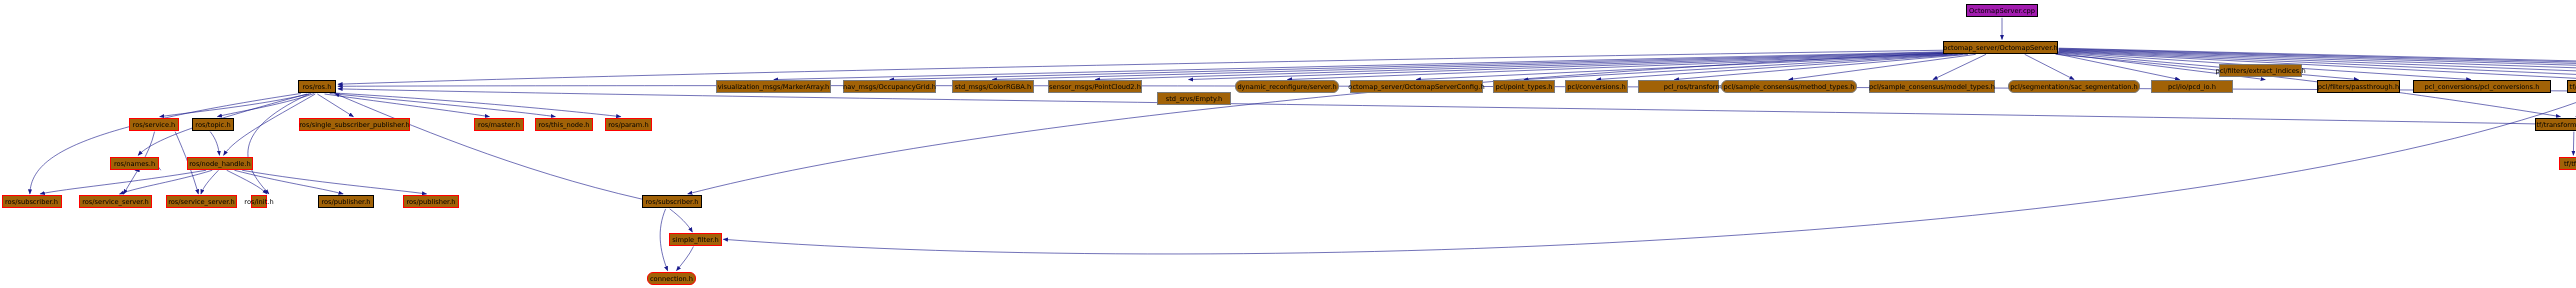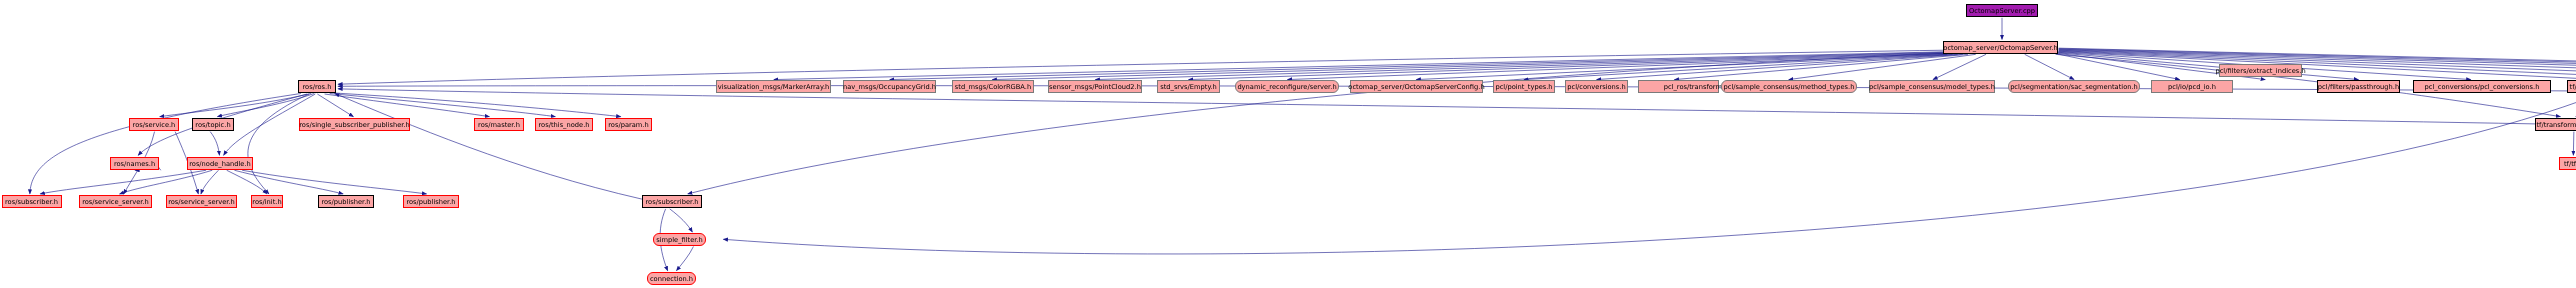--- a/index.html
+++ b/index.html
@@ -1,19 +1,19 @@
 <!DOCTYPE html>
 <html style="font-size:8.2px"><head>
 <meta charset="utf-8">
 <style>
   html,body{margin:0;padding:0;background:#ffffff;}
   #canvas{position:relative;width:3359px;height:289px;background:#ffffff;overflow:hidden;
           font-family:"DejaVu Sans","Liberation Sans",sans-serif;}
   #edges{position:absolute;left:0;top:0;z-index:1;}
-  .node{position:absolute;box-sizing:border-box;height:13.4px;background:#fca5a5;
+  .node{position:absolute;box-sizing:border-box;height:13.4px;background:#a16207;
         display:flex;align-items:center;justify-content:center;white-space:nowrap;
         font-size:6.7px;color:#000;z-index:2;padding:0 1.5px;cursor:pointer;}
   .b-black{border:0.5px solid #000000;}
   .b-gray{border:0.5px solid #7a7a7a;text-align:right;}
   .b-red{border:1px solid #ff0000;}
   .n-root{background:#a21caf;border:1px solid #000000;font-weight:normal;}
 </style>
 </head>
 <body>
 
@@ -92,21 +92,21 @@
       </g>
   </svg>
   <div id="nodes">
       <div class="node n-root" style="left: 1966px; top: 4.1px; width: 72px;">OctomapServer.cpp</div>
       <div class="node b-black" style="left: 1943px; top: 41px; width: 115px;">octomap_server/OctomapServer.h</div>
       <div class="node b-black" style="left: 298px; top: 80px; width: 38px;">ros/ros.h</div>
       <div class="node b-gray" style="left: 716px; top: 80px; width: 115px;">visualization_msgs/MarkerArray.h</div>
       <div class="node b-gray" style="left: 843px; top: 80px; width: 93px;">nav_msgs/OccupancyGrid.h</div>
       <div class="node b-gray" style="left: 952px; top: 80px; width: 82px;">std_msgs/ColorRGBA.h</div>
       <div class="node b-gray" style="left: 1048px; top: 80px; width: 94px;">sensor_msgs/PointCloud2.h</div>
-      <div class="node b-gray" style="left: 1157px; top: 80px; width: 63px;">std_srvs/Empty.h</div>
+      <div class="node b-gray" style="left: 1157px; top: 92px; width: 74px;">std_srvs/Empty.h</div>
       <div class="node b-gray" style="left: 1235px; top: 80px; width: 104px; border-radius: 6px;">dynamic_reconfigure/server.h</div>
       <div class="node b-gray" style="left: 1350px; top: 80px; width: 133px;">octomap_server/OctomapServerConfig.h</div>
       <div class="node b-gray" style="left: 1493px; top: 80px; width: 62px;">pcl/point_types.h</div>
       <div class="node b-gray" style="left: 1565px; top: 80px; width: 63px;">pcl/conversions.h</div>
       <div class="node b-gray" style="left: 1638px; top: 80px; width: 81px; padding-left: 40px;">pcl_ros/transforms.h</div>
       <div class="node b-gray" style="left: 1721px; top: 80px; width: 136px; border-radius: 6px;">pcl/sample_consensus/method_types.h</div>
       <div class="node b-gray" style="left: 1869px; top: 80px; width: 126px;">pcl/sample_consensus/model_types.h</div>
       <div class="node b-gray" style="left: 2008px; top: 80px; width: 132px; border-radius: 6px;">pcl/segmentation/sac_segmentation.h</div>
       <div class="node b-gray" style="left: 2151px; top: 80px; width: 82px;">pcl/io/pcd_io.h</div>
       <div class="node b-gray" style="left: 2219px; top: 64px; width: 83px;">pcl/filters/extract_indices.h</div>
@@ -119,21 +119,21 @@
       <div class="node b-red" style="left: 474px; top: 118px; width: 50px;">ros/master.h</div>
       <div class="node b-red" style="left: 535px; top: 118px; width: 58px;">ros/this_node.h</div>
       <div class="node b-red" style="left: 605px; top: 118px; width: 47px;">ros/param.h</div>
       <div class="node b-black" style="left: 2535px; top: 118px; width: 77px;">tf/transform_listener.h</div>
       <div class="node b-red" style="left: 110px; top: 157px; width: 49px;">ros/names.h</div>
       <div class="node b-red" style="left: 187px; top: 157px; width: 66px; text-align: center;">ros/node_handle.h</div>
       <div class="node b-red" style="left: 2559px; top: 157px; width: 28px;">tf/tf.h</div>
       <div class="node b-red" style="left: 1.5px; top: 195px; width: 60px;">ros/subscriber.h</div>
       <div class="node b-red" style="left: 79px; top: 195px; width: 73px;">ros/service_server.h</div>
       <div class="node b-red" style="left: 166px; top: 195px; width: 71px;">ros/service_server.h</div>
-      <div class="node b-red" style="left: 251px; top: 195px; width: 32px;">ros/init.h</div>
+      <div class="node b-red" style="left: 251px; top: 195px; width: 16px;">ros/init.h</div>
       <div class="node b-black" style="left: 318px; top: 195px; width: 56px;">ros/publisher.h</div>
       <div class="node b-red" style="left: 403px; top: 195px; width: 56px;">ros/publisher.h</div>
       <div class="node b-black" style="left: 642px; top: 195px; width: 60px;">ros/subscriber.h</div>
-      <div class="node b-red" style="left: 653px; top: 233px; width: 53px; border-radius: 6px;">simple_filter.h</div>
+      <div class="node b-red" style="left: 669px; top: 233px; width: 53px;">simple_filter.h</div>
       <div class="node b-red" style="left: 647px; top: 272px; width: 49px; border-radius: 6px;">connection.h</div>
     </div>
 </div>
 
 
 </body></html>

